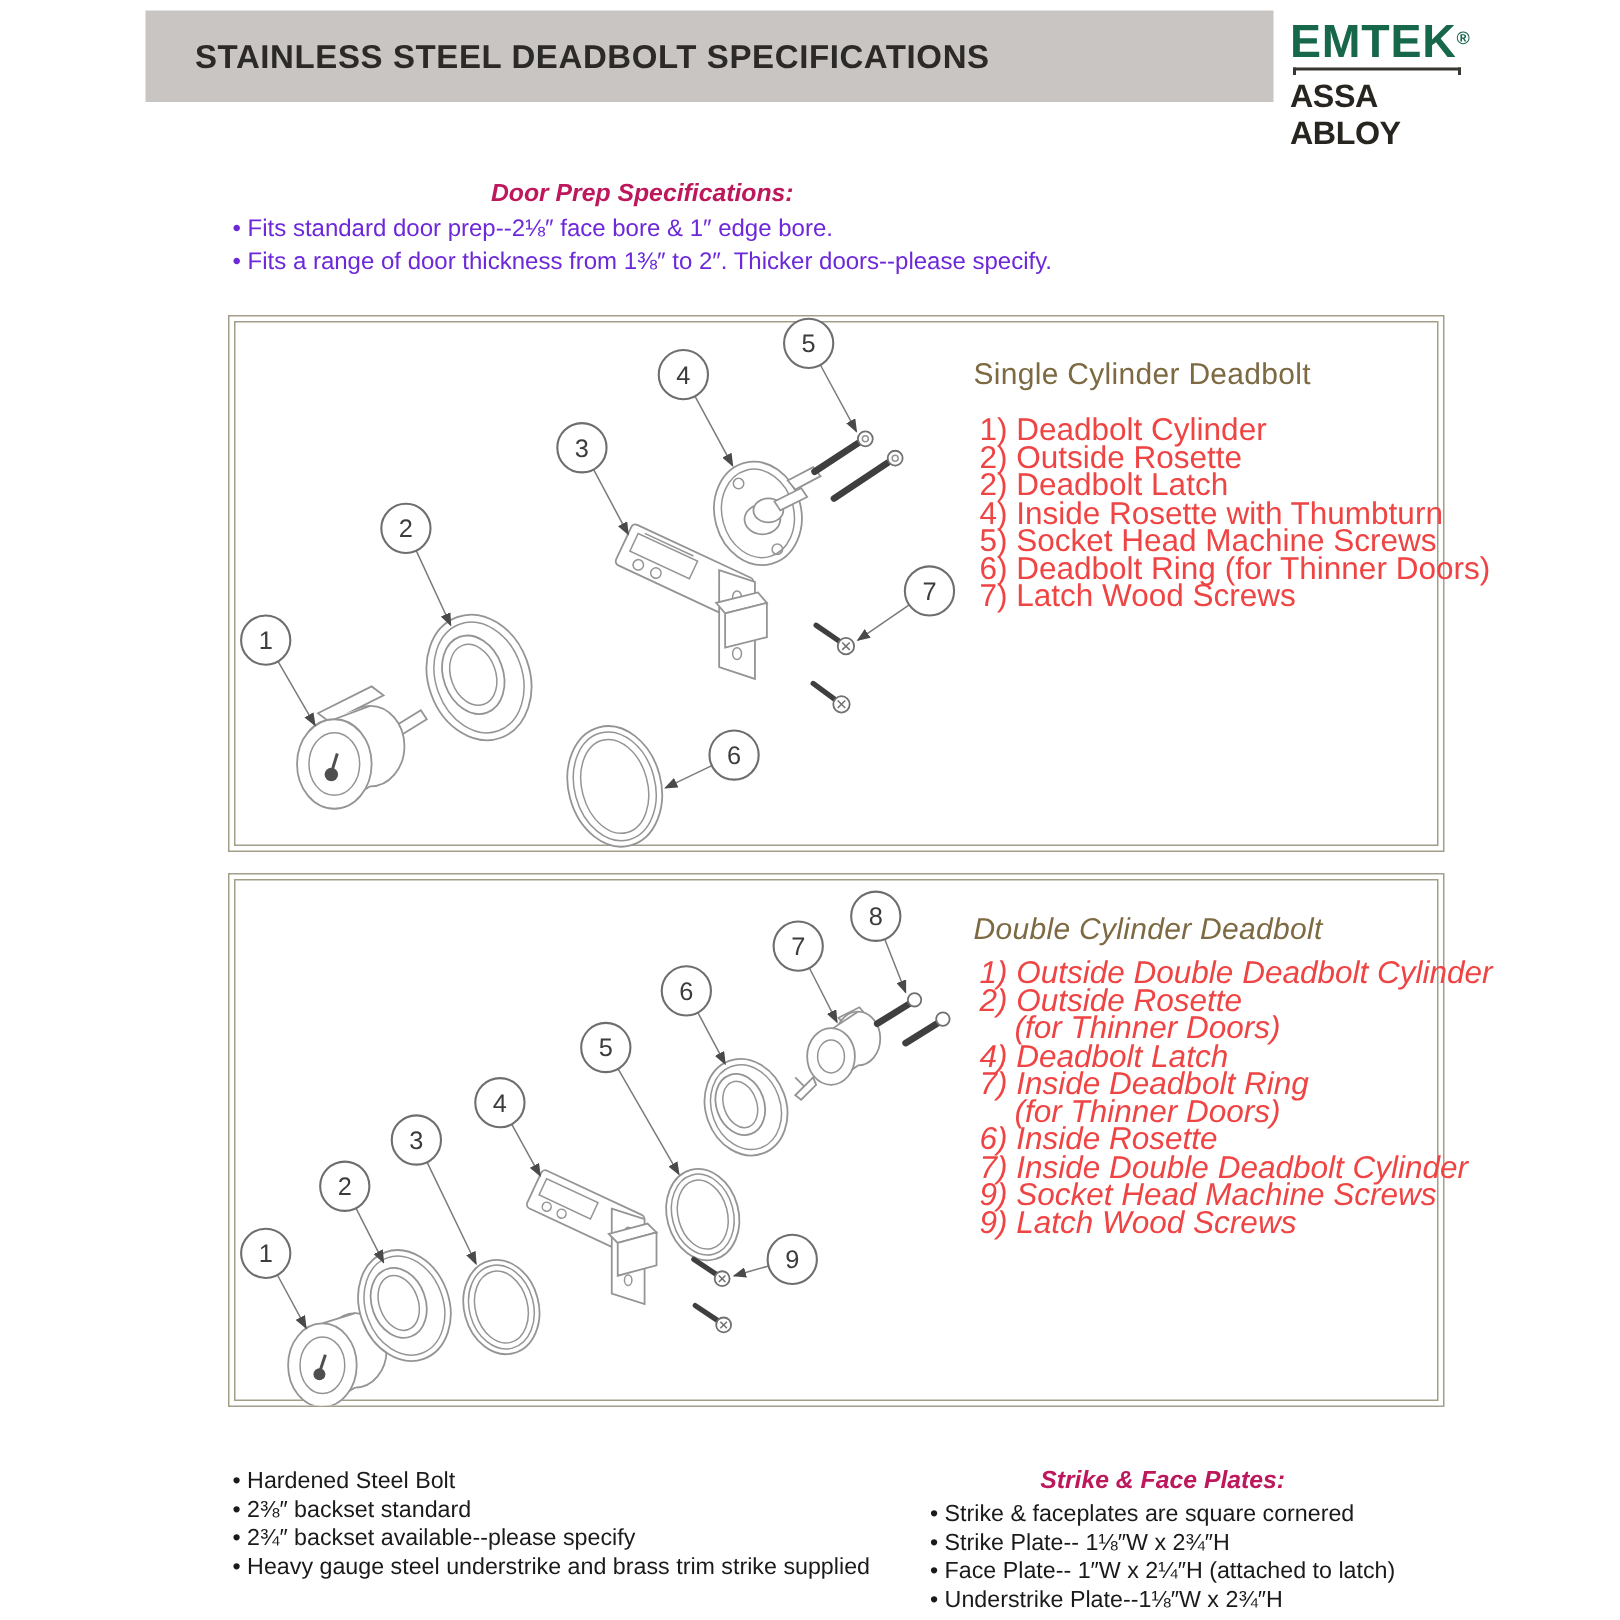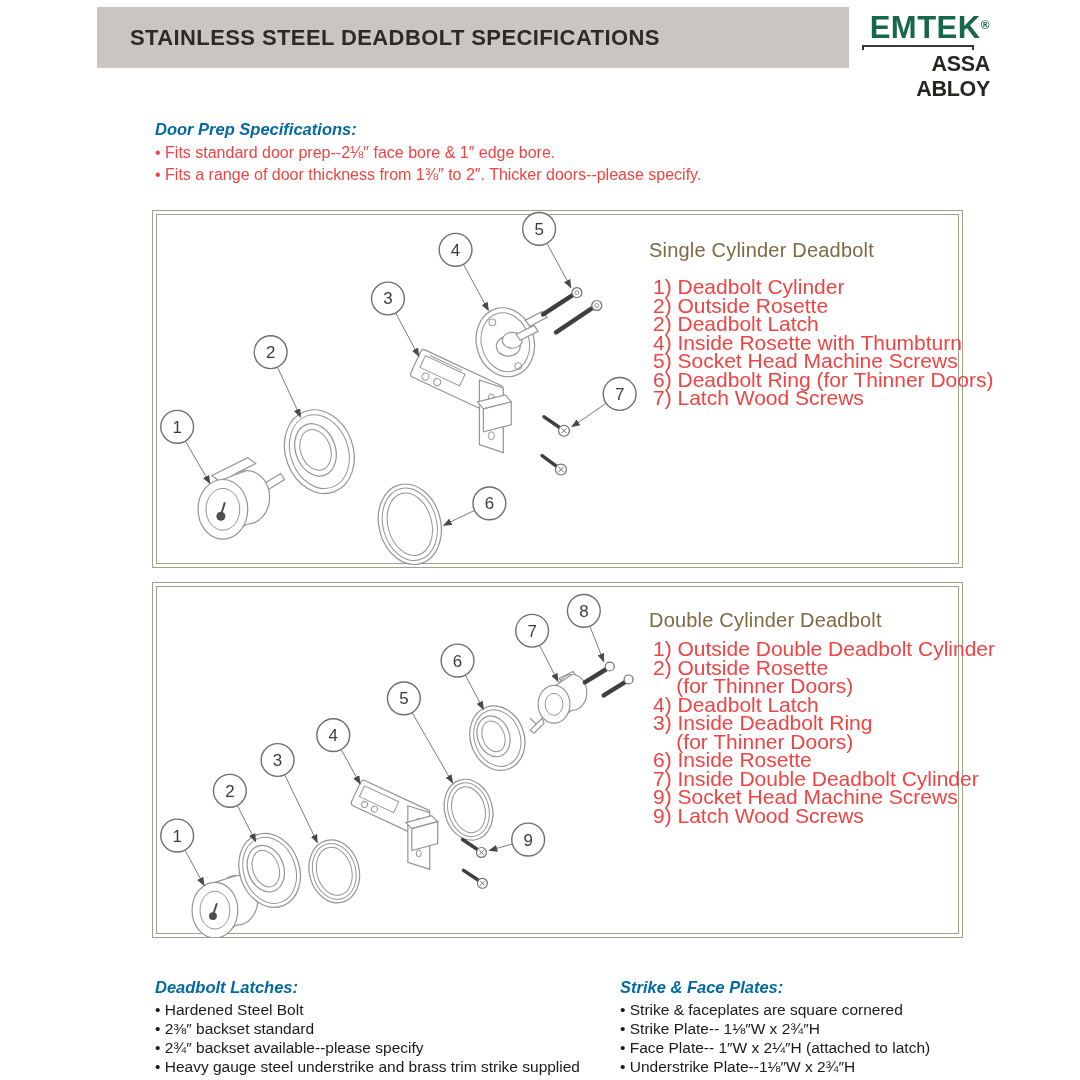--- a/index.html
+++ b/index.html
@@ -5,33 +5,33 @@
   html,body{margin:0;padding:0;background:#fff;}
   .page{position:relative;width:1080px;height:1080px;background:#fff;overflow:hidden;
         font-family:"Liberation Sans",sans-serif;}
 
   
   .header-bar{position:absolute;left:97px;top:7px;width:752px;height:61px;
     background:var(--header-bar,#c9c5c2);display:flex;align-items:center;
     padding-left:33px;box-sizing:border-box;}
   .header-title{font-size:22px;font-weight:600;letter-spacing:.4px;color:#2c2a28;}
 
-  .logo{position:absolute;left:860px;top:12px;width:130px;text-align:right;}
+  .logo{position:absolute;left:860px;top:12px;width:130px;}
   .logo-brand{font-size:31px;font-weight:700;color:var(--brand-green,#17684a);
     letter-spacing:.5px;line-height:1;}
   .logo-brand .reg{font-size:12px;vertical-align:9px;}
   .logo-bracket{height:5px;width:112px;margin:2px 0 2px 2px;
     border-top:2px solid #3a3631;border-left:2px solid #3a3631;border-right:2px solid #3a3631;
     box-sizing:border-box;}
   .logo-sub{font-size:21.5px;font-weight:700;color:#282420;letter-spacing:-.3px;}
 
   
   .textsec{position:absolute;}
-  .sec-heading{font-weight:700;font-style:italic;font-size:16.5px;color:#0369a1;margin-bottom:3px;}
-  .bullet-line{font-size:16px;color:#ef4444;line-height:22px;white-space:pre;}
+  .sec-heading{font-weight:700;font-style:italic;font-size:16.5px;color:#be185d;margin-bottom:3px;text-align:center;}
+  .bullet-line{font-size:16px;color:#6d28d9;line-height:22px;white-space:pre;}
   .fbullet{font-size:15.5px;color:#1a1a1a;line-height:19px;white-space:pre;}
 
   
   .panel{position:absolute;left:152px;width:811px;border:1px solid var(--frame,#a39e8a);
     box-sizing:border-box;background:#fff;}
   .panel-inner{position:absolute;inset:3px;border:1px solid var(--frame,#a39e8a);}
   .panel svg{position:absolute;left:0;top:0;width:100%;height:100%;}
   .panel-text{position:absolute;left:496px;top:28px;width:290px;}
   .panel-title{font-size:20px;color:var(--panel-title,#7d6a42);margin-bottom:16px;letter-spacing:.2px;}
   .panel-line{font-size:21px;color:#ef4444;line-height:18.5px;white-space:pre;margin-left:4px;}
@@ -303,39 +303,38 @@
           <circle cx="380" cy="48" r="16.5" class="callout-circle"></circle>
           <text x="380" y="54" class="callout-num">7</text>
           <line x1="438.0239442255045" y1="43.36105777503654" x2="452" y2="79" class="leader"></line>
           <circle cx="432" cy="28" r="16.5" class="callout-circle"></circle>
           <text x="432" y="34" class="callout-num">8</text>
           <line x1="360.1195803462243" y1="262.47909272285983" x2="337" y2="269" class="leader"></line>
           <circle cx="376" cy="258" r="16.5" class="callout-circle"></circle>
           <text x="376" y="264" class="callout-num">9</text>
         </g>
       </svg>
-    <div class="panel-text" style="top:26px;">
+    <div class="panel-text" style="top:26px;font-style:italic;">
       <div class="panel-title" style="margin-bottom:8px;">Double Cylinder Deadbolt</div>
       <div>
           <div class="panel-line">1) Outside Double Deadbolt Cylinder</div>
           <div class="panel-line">2) Outside Rosette</div>
           <div class="panel-line">&nbsp;&nbsp;&nbsp;&nbsp;(for Thinner Doors)</div>
           <div class="panel-line">4) Deadbolt Latch</div>
-          <div class="panel-line">3) Inside Deadbolt Ring</div>
+          <div class="panel-line">7) Inside Deadbolt Ring</div>
           <div class="panel-line">&nbsp;&nbsp;&nbsp;&nbsp;(for Thinner Doors)</div>
           <div class="panel-line">6) Inside Rosette</div>
           <div class="panel-line">7) Inside Double Deadbolt Cylinder</div>
           <div class="panel-line">9) Socket Head Machine Screws</div>
           <div class="panel-line">9) Latch Wood Screws</div>
         </div>
     </div>
   </section>
 
   <section class="textsec" style="left:155px;top:978px;">
-    <div class="sec-heading">Deadbolt Latches:</div>
     <div>
         <div class="fbullet">• Hardened Steel Bolt</div>
         <div class="fbullet">• 2⅜″ backset standard</div>
         <div class="fbullet">• 2¾″ backset available--please specify</div>
         <div class="fbullet">• Heavy gauge steel understrike and brass trim strike supplied</div>
       </div>
   </section>
 
   <section class="textsec" style="left:620px;top:978px;">
     <div class="sec-heading">Strike &amp; Face Plates:</div>

